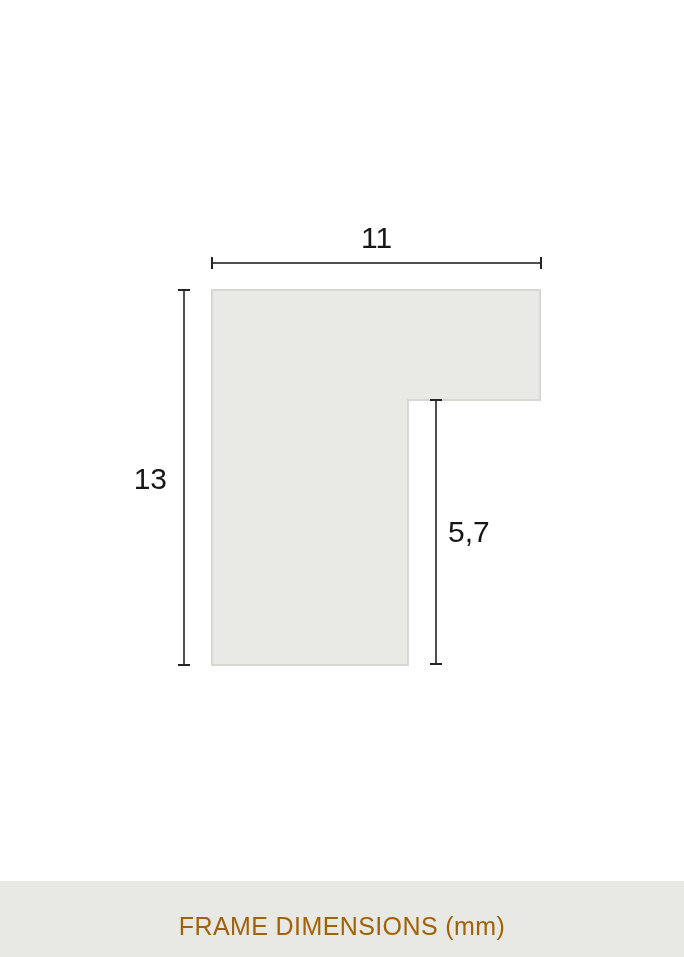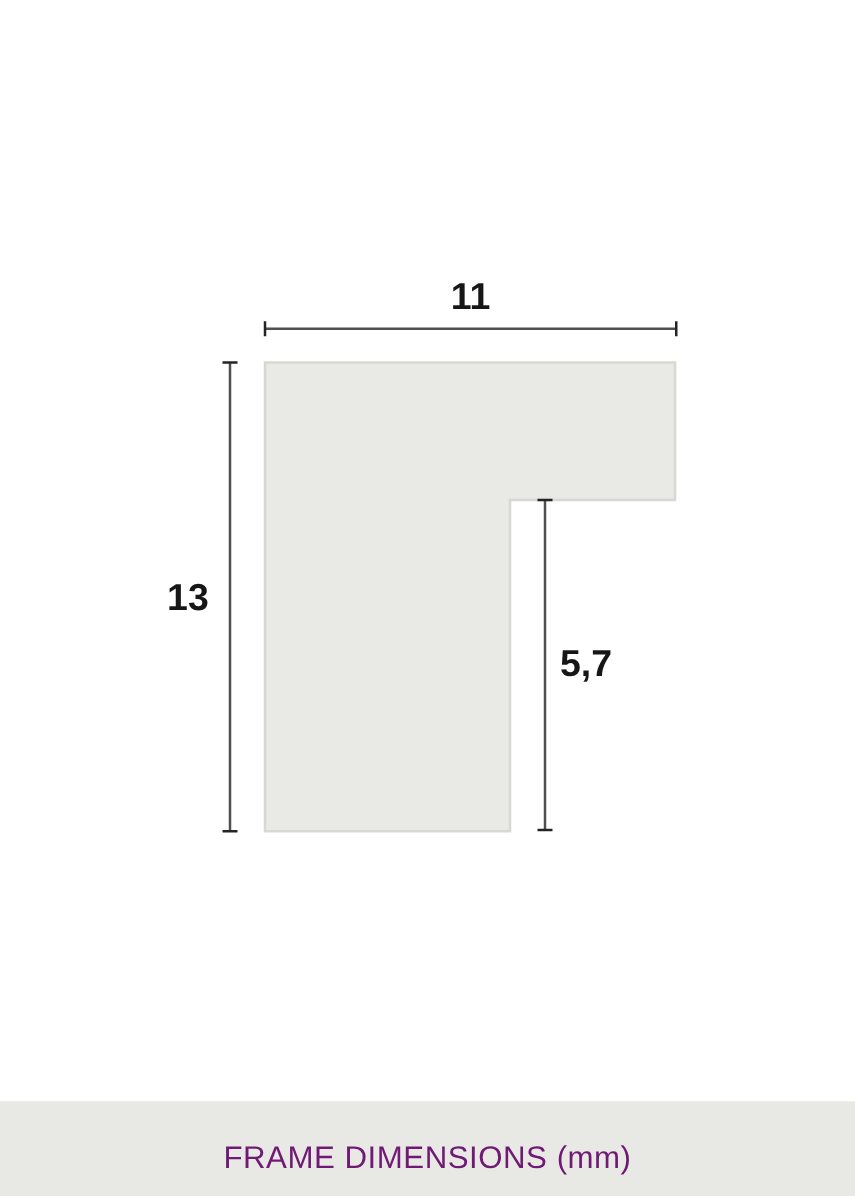--- a/index.html
+++ b/index.html
@@ -37,21 +37,21 @@
   .h .tick.start { left: -1px; }
   .h .tick.end { right: -1px; }
   
   .v .tick { width: 12px; height: 2px; left: -5px; }
   .v .tick.start { top: -1px; }
   .v .tick.end { bottom: -1px; }
   
   .dim-label {
     position: absolute;
     color: #161616;
-    font-weight: 700;
+    font-weight: 400;
     font-size: 30px;
     line-height: 36px;
     white-space: nowrap;
   }
   .label-width {
     left: 212px;
     top: 220px;
     width: 329px;
     text-align: center;
   }
@@ -78,21 +78,21 @@
   .footer-label {
     position: absolute;
     top: 31px;
     left: 0;
     width: 100%;
     text-align: center;
     font-size: 25px;
     line-height: 28px;
     font-weight: 400;
     letter-spacing: 0.4px;
-    color: #701a75;
+    color: #a16207;
   }
 </style>
 </head>
 <body>
 
 <div class="canvas">
 
   <svg class="shape-svg" width="684" height="957" viewBox="0 0 684 957">
     <polygon points="212,290 540,290 540,400 408,400 408,665 212,665" stroke-width="2" fill="#e9e9e6" stroke="#d8d8d3"></polygon>
   </svg>

